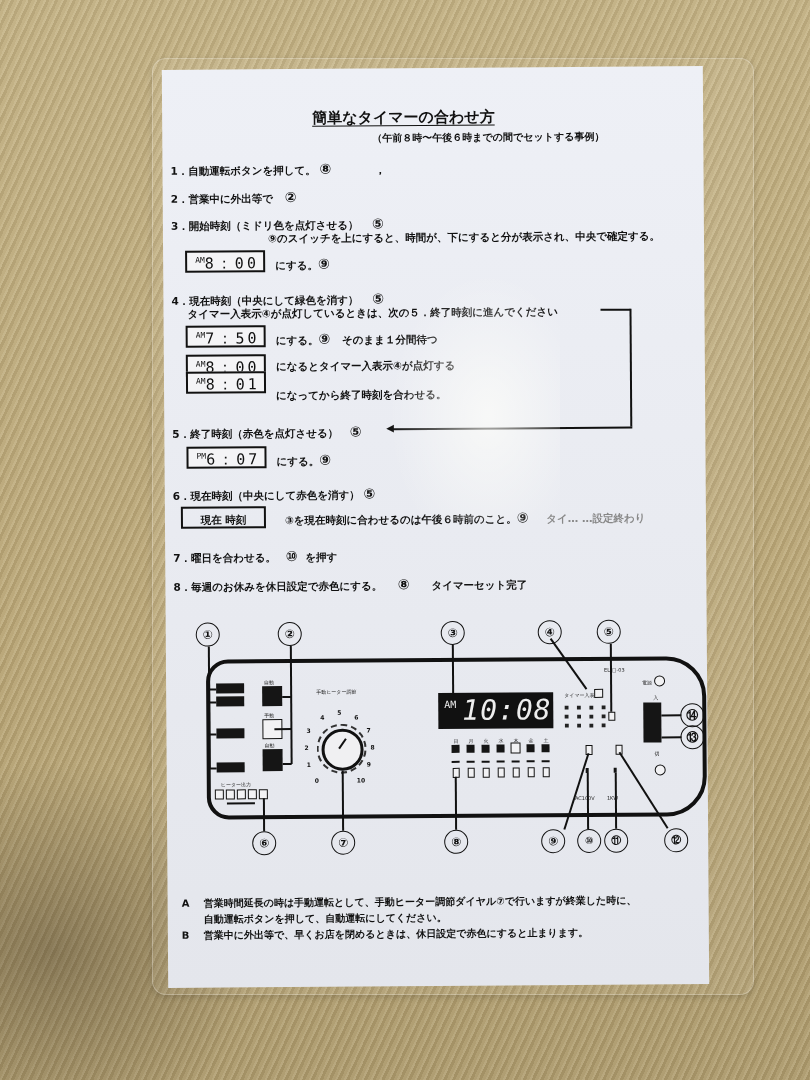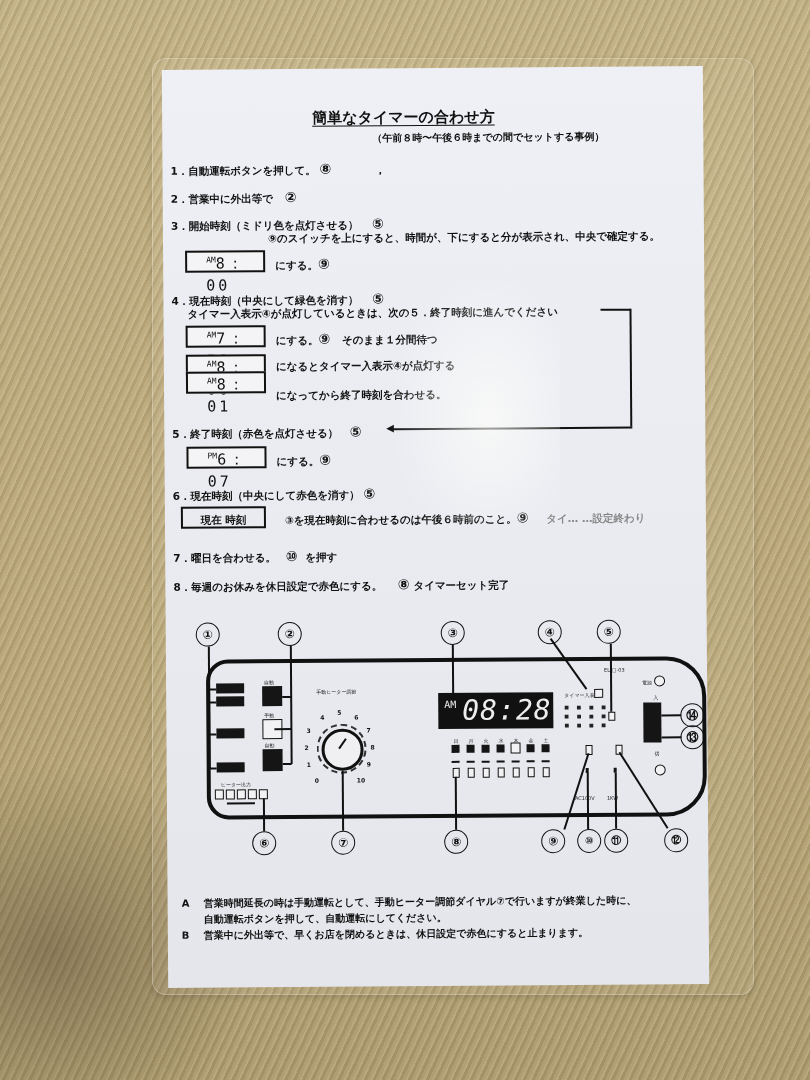--- a/index.html
+++ b/index.html
@@ -37,21 +37,21 @@
   .title {
     left:150px; top:40px; font-size:15px; font-weight:bold;
     text-decoration: underline; text-underline-offset:3px; font-family:"DejaVu Serif", serif;
   }
   .subtitle { left:210px; top:63px; font-size:10px; font-weight:bold; }
   .step { font-size:10.5px; font-weight:bold; }
   .circ { font-size:14px; font-weight:bold; }
   .lcd {
     position:absolute; border:2px solid #111; background:#f4f4f6;
     height:22px; width:80px; font-family:"DejaVu Sans Mono", monospace;
-    font-size:15px; letter-spacing:3px; line-height:22px; padding-left:19px; box-sizing:border-box;
+    font-size:15px; letter-spacing:3px; line-height:22px; padding-left:8px; box-sizing:border-box;
   }
   .lcd .ap { font-size:8px; letter-spacing:0; vertical-align:top; line-height:16px; }
   .conn-line { position:absolute; background:#111; }
   .faint { color:#888; }
 
   
   .panel {
     position:absolute; left:40px; top:590px; width:500px; height:160px;
     border:4px solid #111; border-radius:22px 40px 40px 22px; box-sizing:border-box;
   }
@@ -166,21 +166,21 @@
 
   <div class="abs step" style="left:8px; top:479px;">
     <span>7．</span><span>曜日を合わせる。</span>
     <span class="circ" style="margin-left:6px">⑩</span>
     <span style="margin-left:4px">を押す</span>
   </div>
 
   <div class="abs step" style="left:8px; top:508px;">
     <span>8．</span><span>毎週のお休みを休日設定で赤色にする。</span>
     <span class="circ" style="margin-left:12px">⑧</span>
-    <span style="">タイマーセット完了</span>
+    <span style="margin-left:18px">タイマーセット完了</span>
   </div>
 
   <div>
 
     <div class="bubble" style="left:30px; top:553px;">①</div>
     <div class="bubble" style="left:112px; top:553px;">②</div>
     <div class="bubble" style="left:275px; top:553px;">③</div>
     <div class="bubble" style="left:372px; top:553px;">④</div>
     <div class="bubble" style="left:431px; top:553px;">⑤</div>
 
@@ -229,21 +229,21 @@
     <div class="dial-num" style="left:171px; top:640px;">5</div>
     <div class="dial-num" style="left:188px; top:645px;">6</div>
     <div class="dial-num" style="left:200px; top:658px;">7</div>
     <div class="dial-num" style="left:204px; top:675px;">8</div>
     <div class="dial-num" style="left:200px; top:692px;">9</div>
     <div class="dial-num" style="left:190px; top:708px;">10</div>
     <div class="conn-line" style="left:175px; top:702px; width:1.5px; height:60px;"></div>
 
     <div class="display">
       <span class="am">AM</span>
-      <span class="time">08:28</span>
+      <span class="time">10:08</span>
     </div>
     <div class="conn-line" style="left:286px; top:577px; width:1.5px; height:50px;"></div>
 
     <div>
       <div class="tiny" style="left:287px; top:670px;">日</div>
       <div class="tiny" style="left:302px; top:670px;">月</div>
       <div class="tiny" style="left:317px; top:670px;">火</div>
       <div class="tiny" style="left:332px; top:670px;">水</div>
       <div class="tiny" style="left:347px; top:670px;">木</div>
       <div class="tiny" style="left:362px; top:670px;">金</div>

